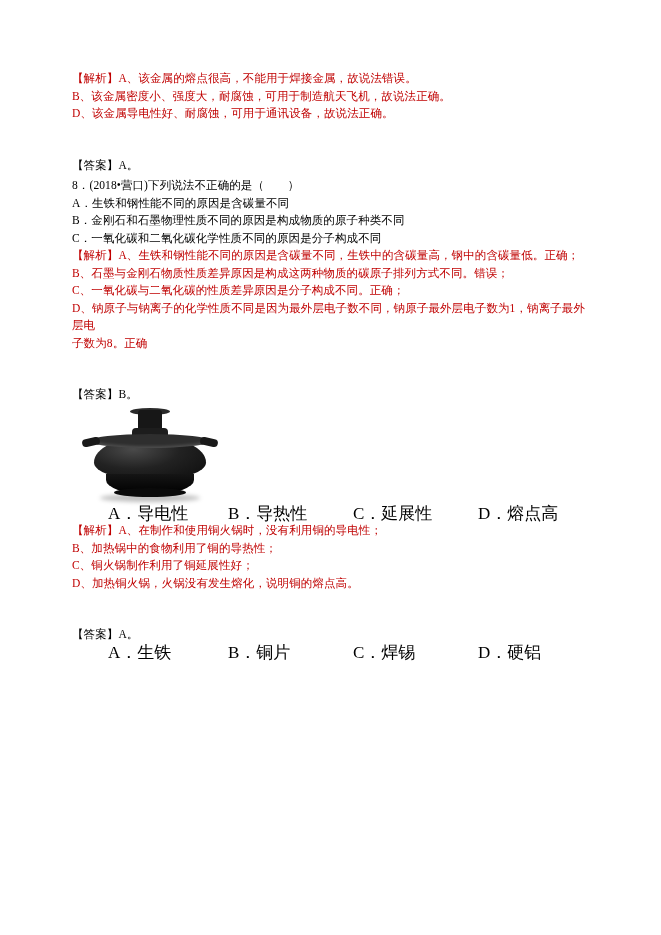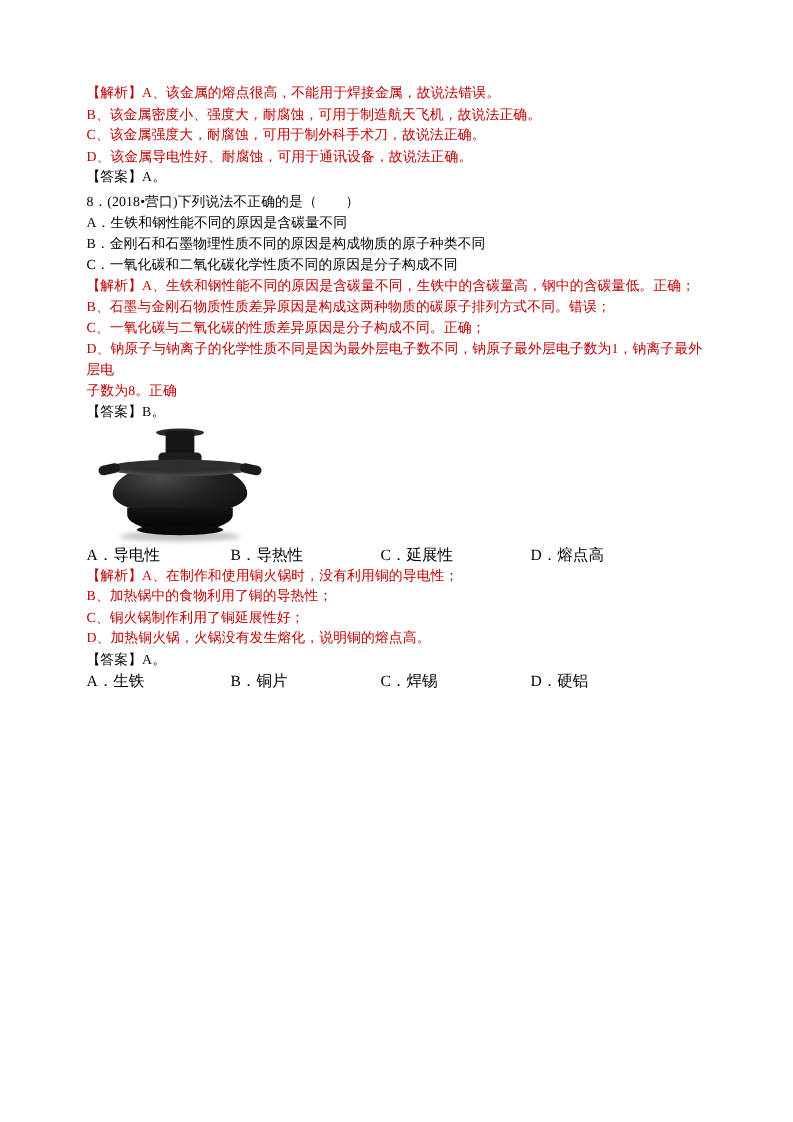--- a/index.html
+++ b/index.html
@@ -40,29 +40,31 @@
     color: #c00000;
   }
   .black {
     color: #000000;
   }
   .q {
     margin-top: 3px;
   }
   .opt-row {
     display: flex;
-    font-size: 13px;
+    font-size: 17px;
     line-height: 17.5px;
+    margin-left: 36px;
   }
   .opt-row > span {
     display: inline-block;
   }
   .ans {
     font-size: 11.5px;
     line-height: 17.5px;
+    margin-top: 34px;
   }
   .img-block {
     margin: 4px 0 2px 0;
     height: 95px;
     position: relative;
     width: 160px;
   }
   
   .pot {
     position: absolute;
@@ -168,21 +170,20 @@
 </style>
 </head>
 <body>
 
 <div class="page">
   <div class="content">
 
     <div>
       <p class="line red">【解析】A、该金属的熔点很高，不能用于焊接金属，故说法错误。</p>
       <p class="line red">B、该金属密度小、强度大，耐腐蚀，可用于制造航天飞机，故说法正确。</p>
-      <p class="line red">C、该金属强度大，耐腐蚀，可用于制外科手术刀，故说法正确。</p>
       <p class="line red">D、该金属导电性好、耐腐蚀，可用于通讯设备，故说法正确。</p>
     </div>
 
     <p class="line black ans">【答案】A。</p>
 
     <div>
       <p class="line black q">8．(2018•营口)下列说法不正确的是（        ）</p>
       <p class="line black">A．生铁和钢性能不同的原因是含碳量不同</p>
       <p class="line black">B．金刚石和石墨物理性质不同的原因是构成物质的原子种类不同</p>
       <p class="line black">C．一氧化碳和二氧化碳化学性质不同的原因是分子构成不同</p>

